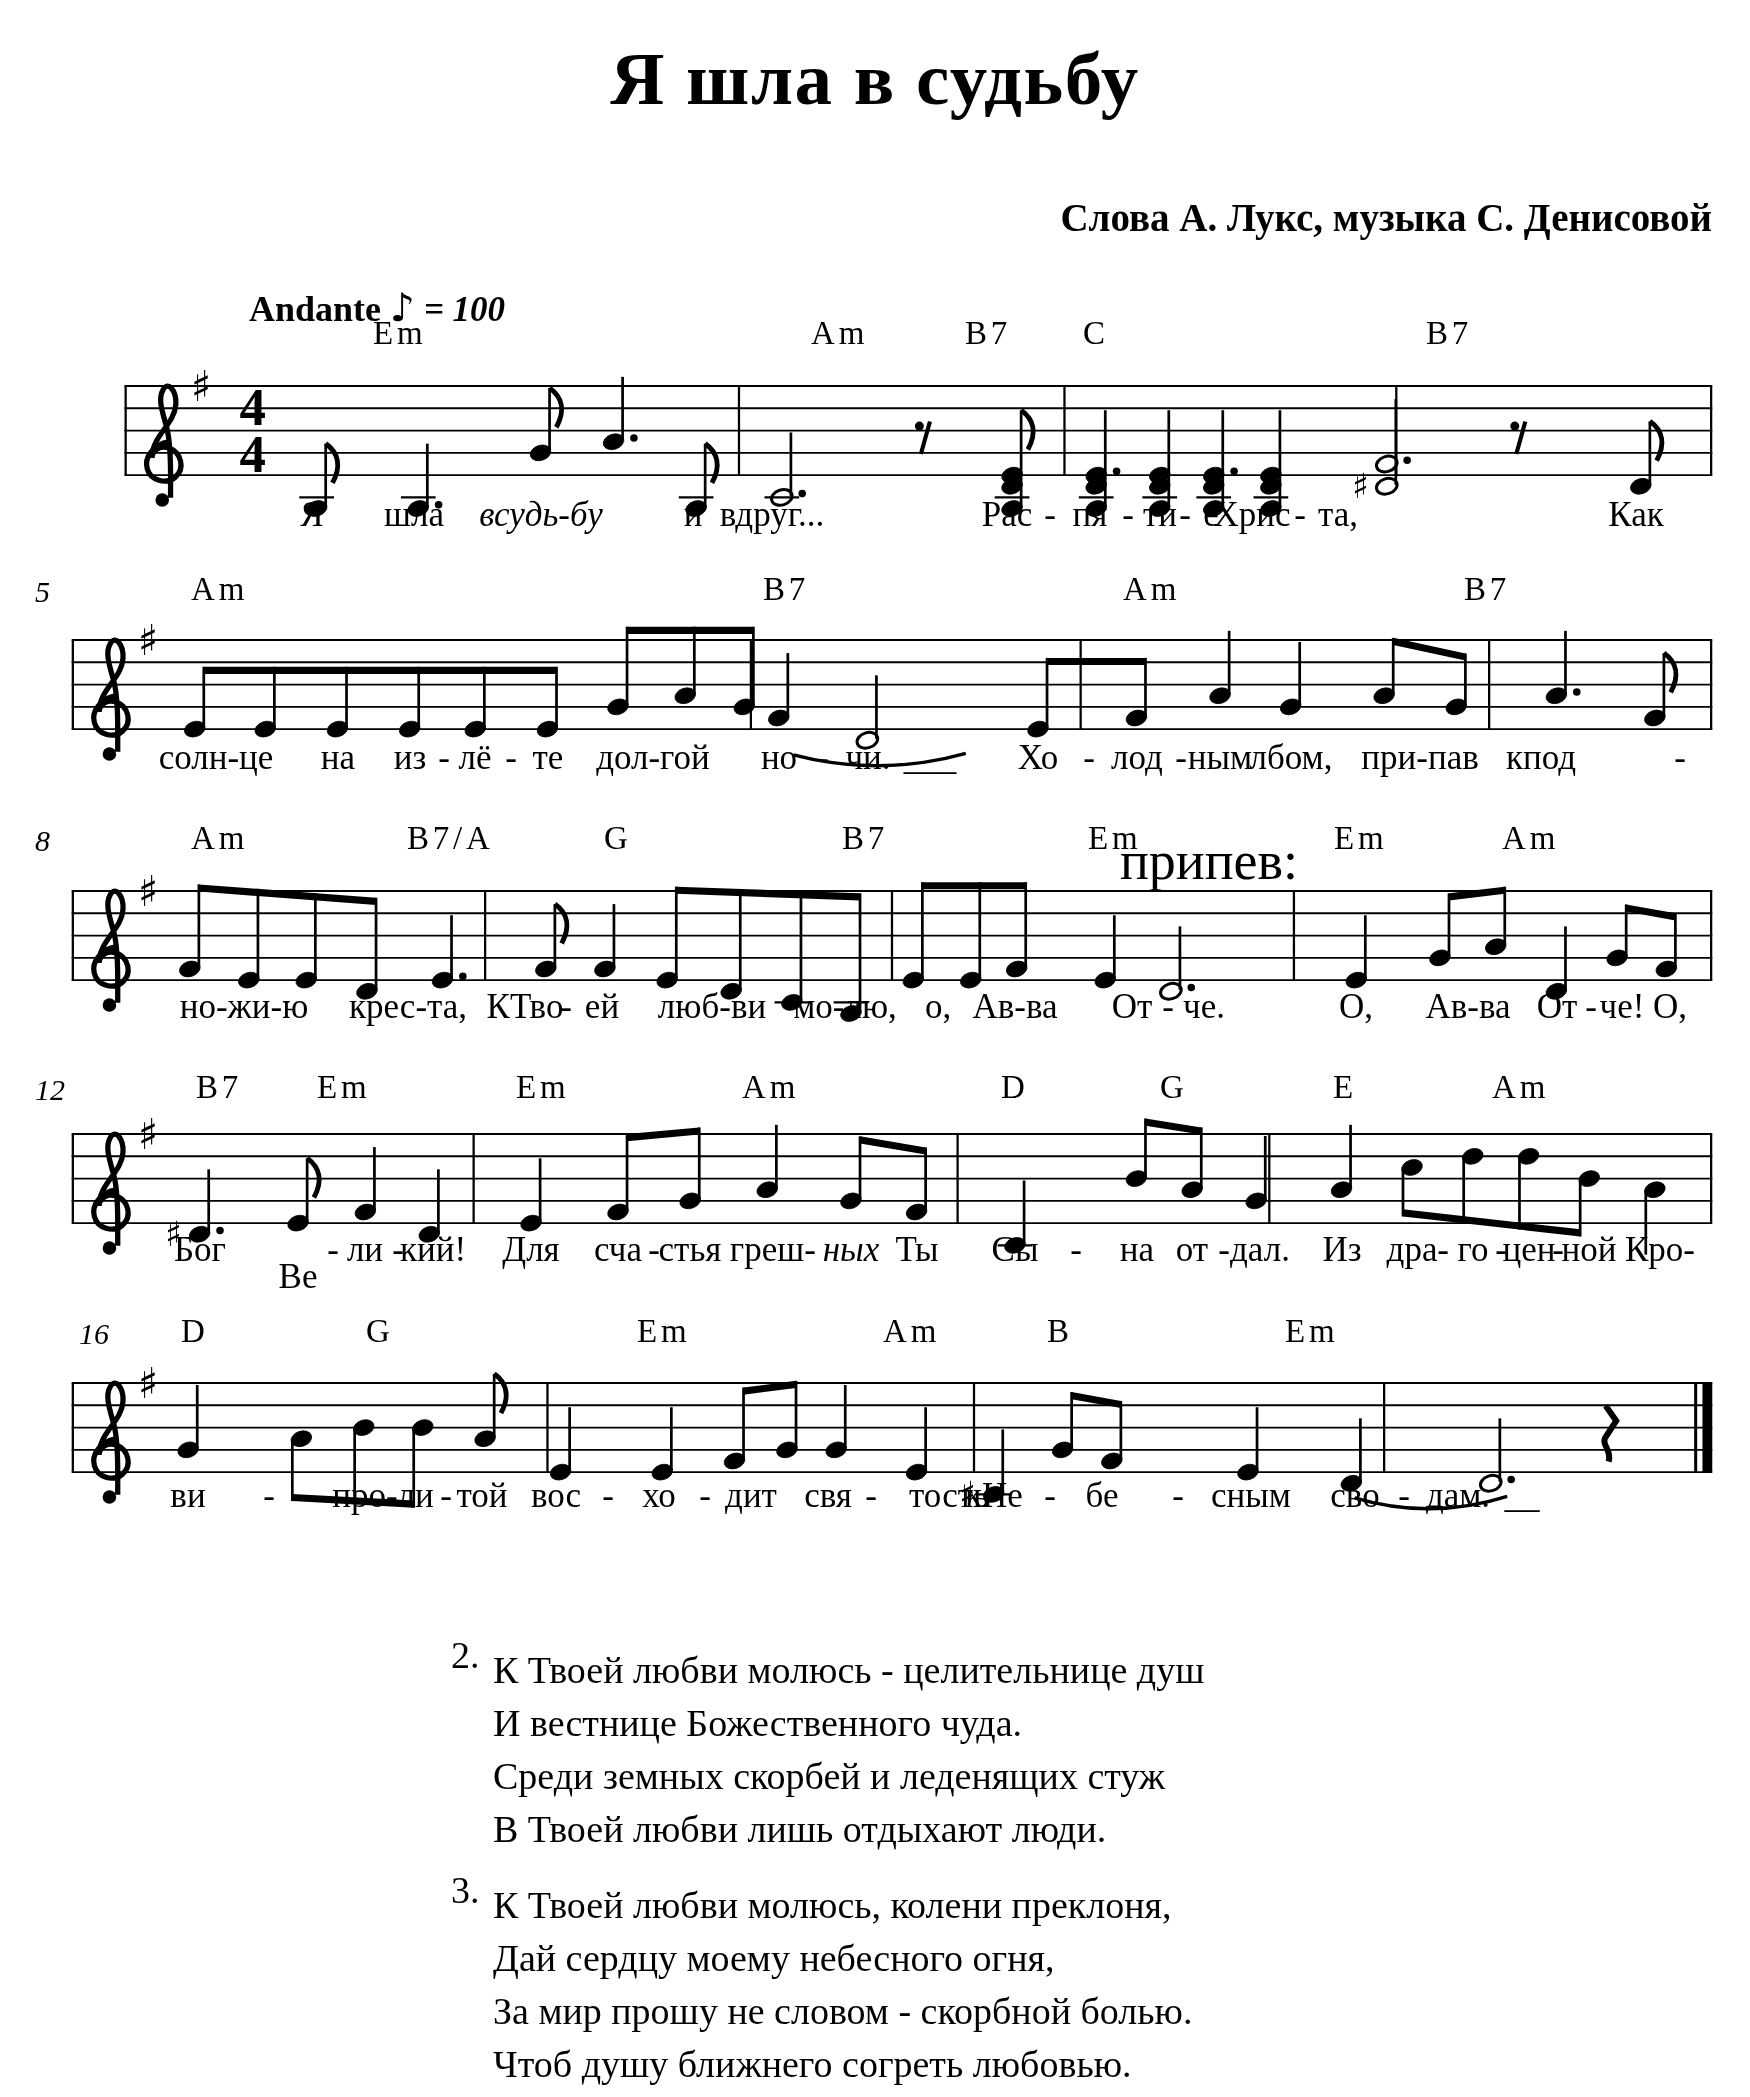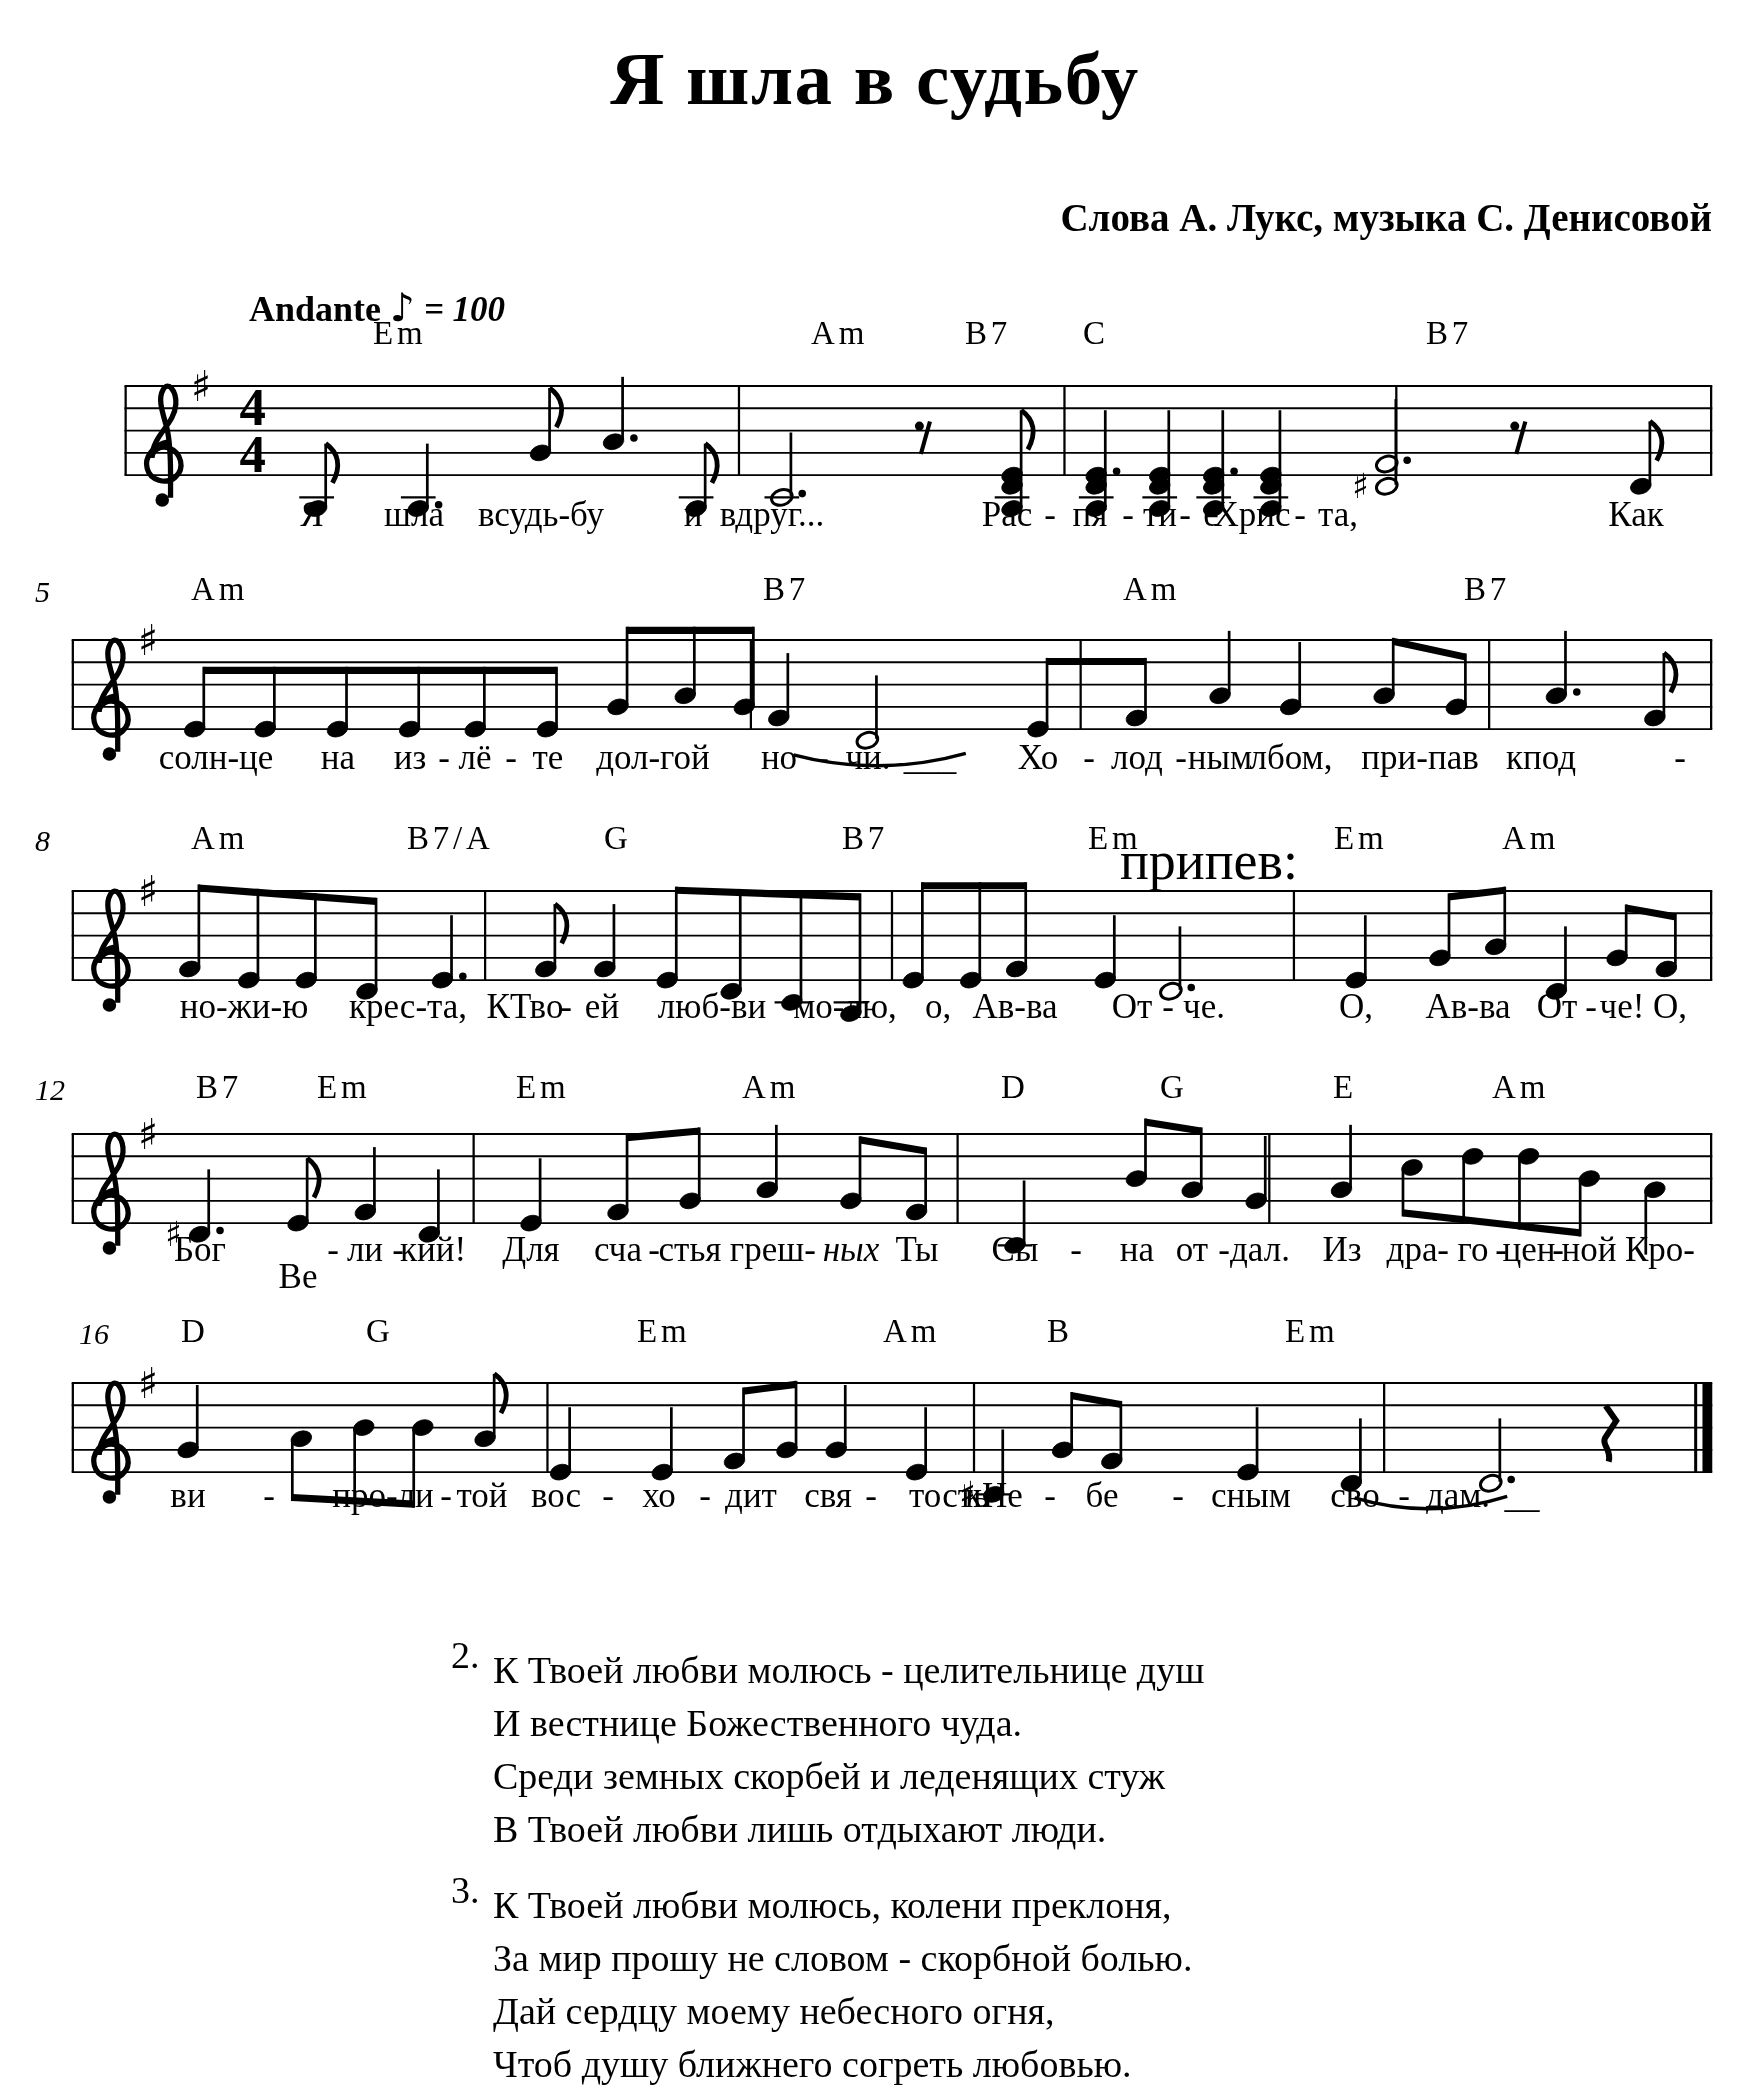--- a/index.html
+++ b/index.html
@@ -128,21 +128,21 @@
           <ellipse cx="2174.3199999999997" cy="242.75" rx="14" ry="10" transform="rotate(-18 2174.3199999999997 242.75)" fill="#000" stroke="#000" stroke-width="1"></ellipse>
           <line x1="2186.3199999999997" y1="240.75" x2="2186.3199999999997" y2="156.75" stroke="#000" stroke-width="3.6"></line>
           <path d="M2186.3199999999997 156.75 C 2203.3199999999997 168.75, 2207.3199999999997 186.75, 2195.3199999999997 208.75" fill="none" stroke="#000" stroke-width="6.5"></path>
           <circle cx="1218.312" cy="163" r="6" fill="#000"></circle>
           <line x1="1232.312" y1="157" x2="1220.312" y2="200" stroke="#000" stroke-width="5.5"></line>
           <circle cx="2007.312" cy="163" r="6" fill="#000"></circle>
           <line x1="2021.312" y1="157" x2="2009.312" y2="200" stroke="#000" stroke-width="5.5"></line>
         </svg>
         <span class="lyr" style="left: 312px; top: 495px;">Я</span>
         <span class="lyr" style="left: 414px; top: 495px;">шла</span>
-        <span class="lyr" style="left: 541px; top: 495px;">всудь-бу</span>
+        <span class="lyr" style="left: 541px; top: 495px; font-style: italic;">всудь-бу</span>
         <span class="lyr" style="left: 693px; top: 495px;">и</span>
         <span class="lyr" style="left: 772px; top: 495px;">вдруг...</span>
         <span class="lyr" style="left: 1007px; top: 495px;">Рас</span>
         <span class="lyr" style="left: 1050px; top: 495px;">-</span>
         <span class="lyr" style="left: 1090px; top: 495px;">пя</span>
         <span class="lyr" style="left: 1128px; top: 495px;">-</span>
         <span class="lyr" style="left: 1160px; top: 495px;">ти</span>
         <span class="lyr" style="left: 1185px; top: 495px;">-</span>
         <span class="lyr" style="left: 1211px; top: 495px;">е</span>
         <span class="lyr" style="left: 1252px; top: 495px;">Хрис</span>
@@ -549,20 +549,20 @@
           <div class="vline first">К Твоей любви молюсь - целительнице душ</div>
           <div class="vline">И вестнице Божественного чуда.</div>
           <div class="vline">Среди земных скорбей  и леденящих стуж</div>
           <div class="vline">В Твоей любви лишь отдыхают люди.</div>
         </div>
       </div>
       <div class="verse" style="top: 1864px;">
         <span class="vnum">3.</span>
         <div class="vbody">
           <div class="vline first">К Твоей любви молюсь, колени преклоня,</div>
+          <div class="vline">Дай сердцу моему небесного огня,</div>
           <div class="vline">За мир прошу не словом - скорбной болью.</div>
-          <div class="vline">Дай сердцу моему небесного огня,</div>
           <div class="vline">Чтоб душу ближнего согреть любовью.</div>
         </div>
       </div>
     </div>
 </div>
 
 
 </body></html>

